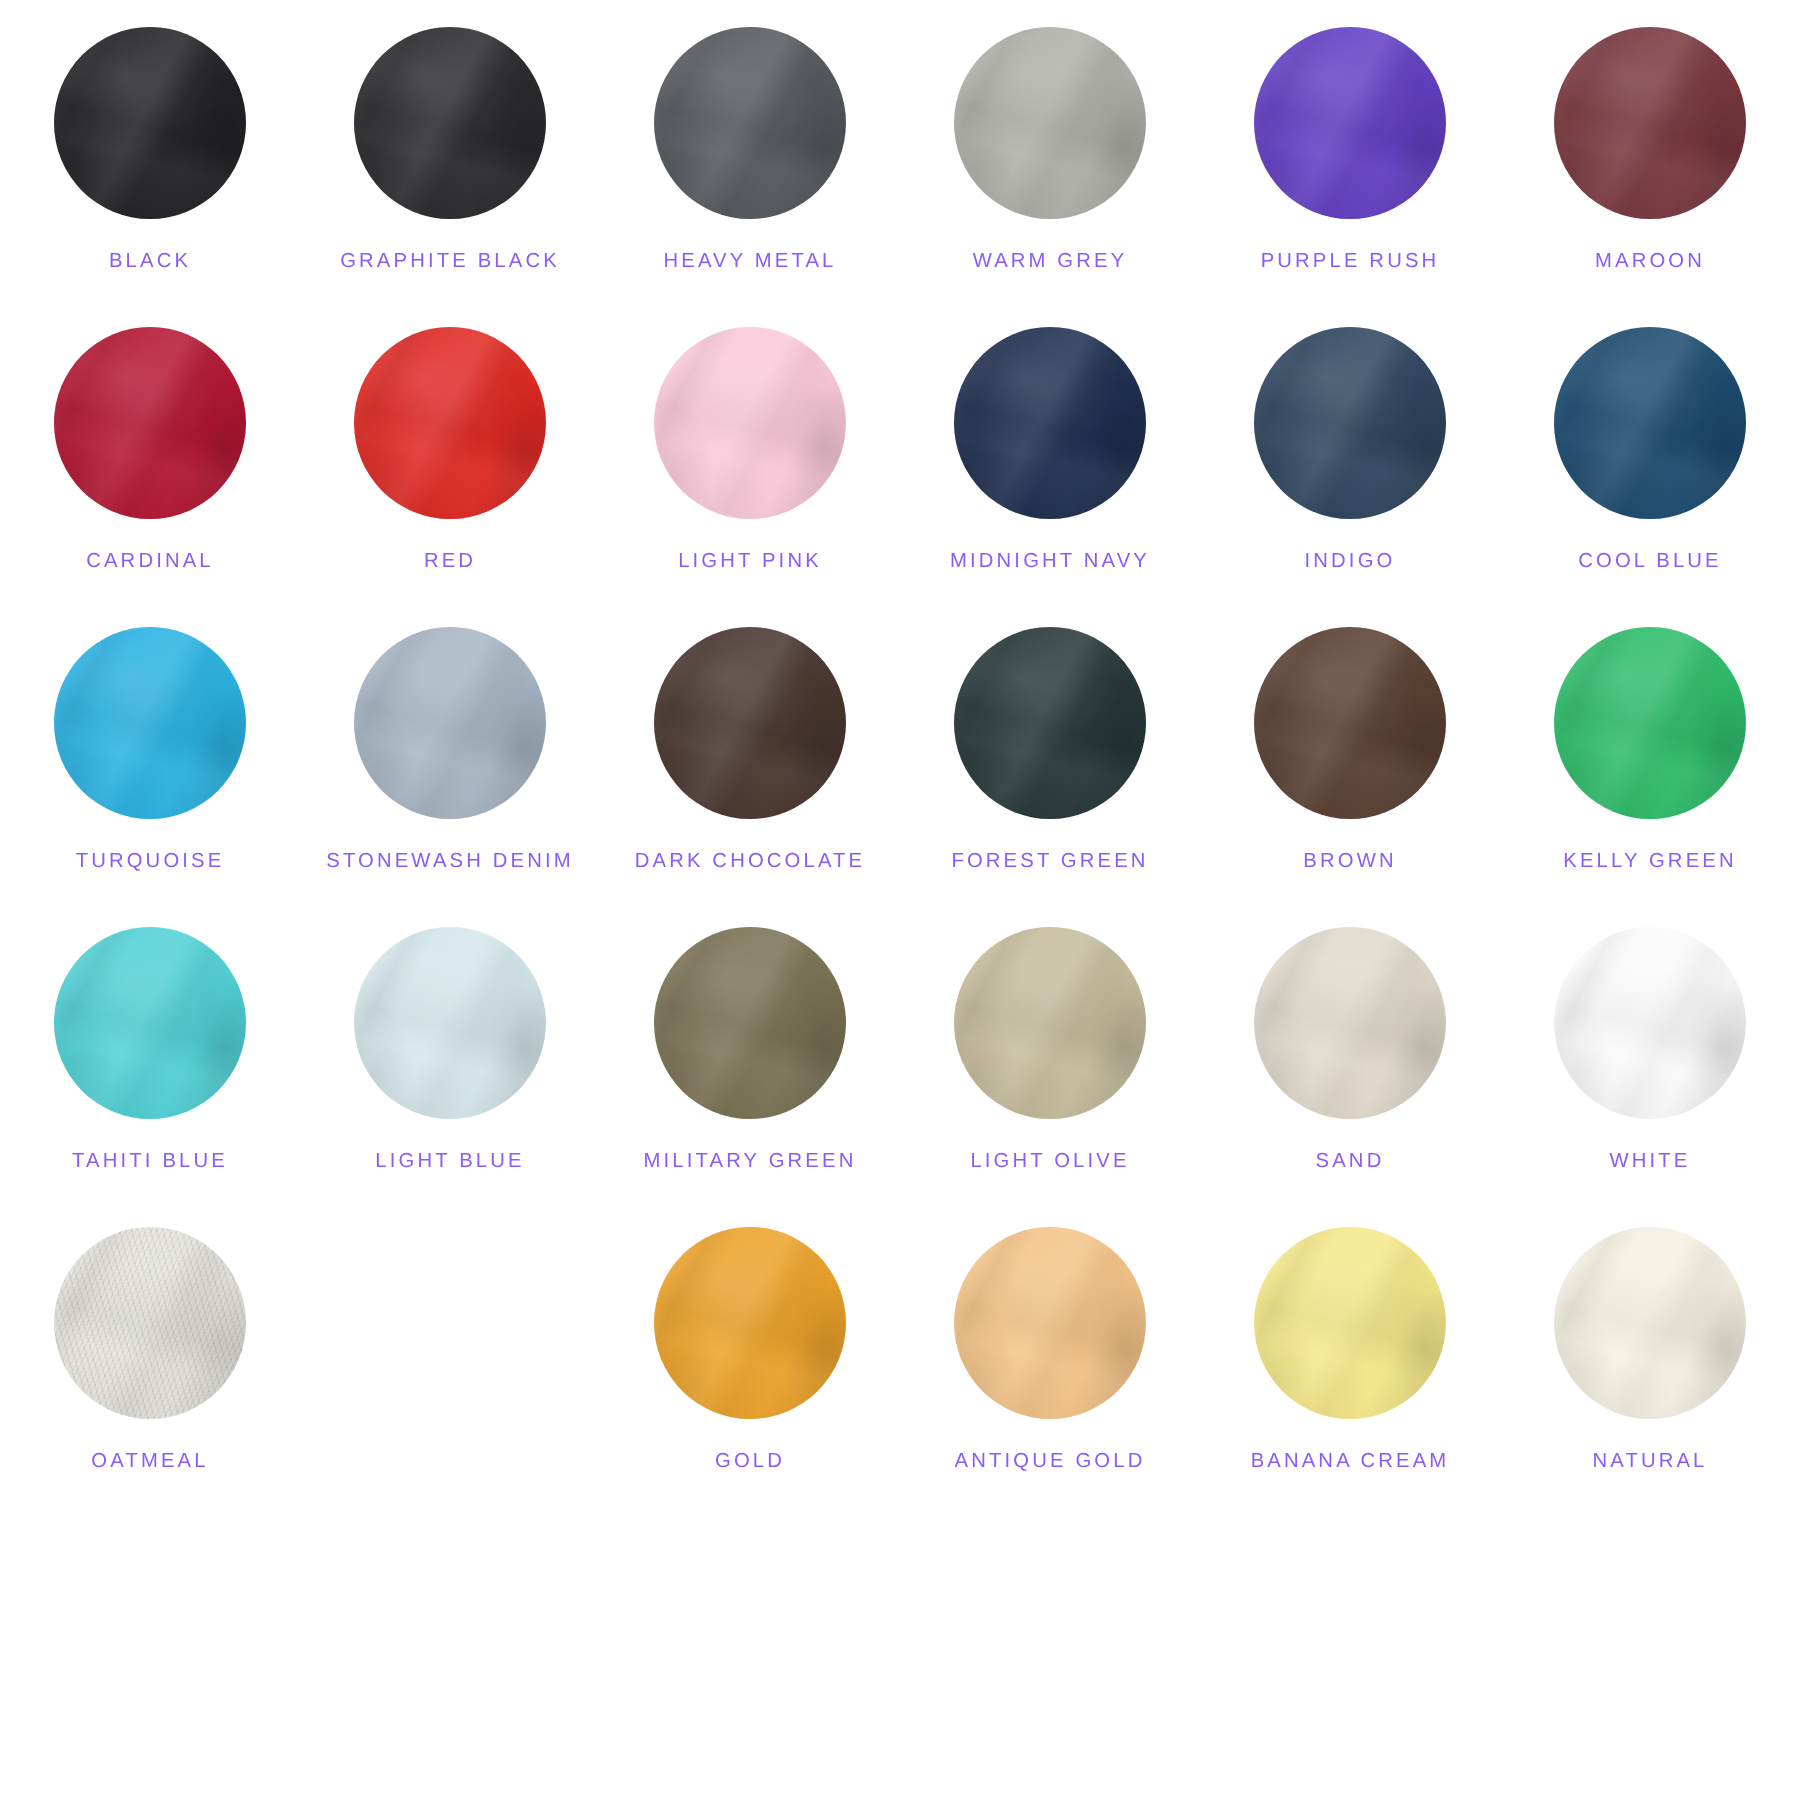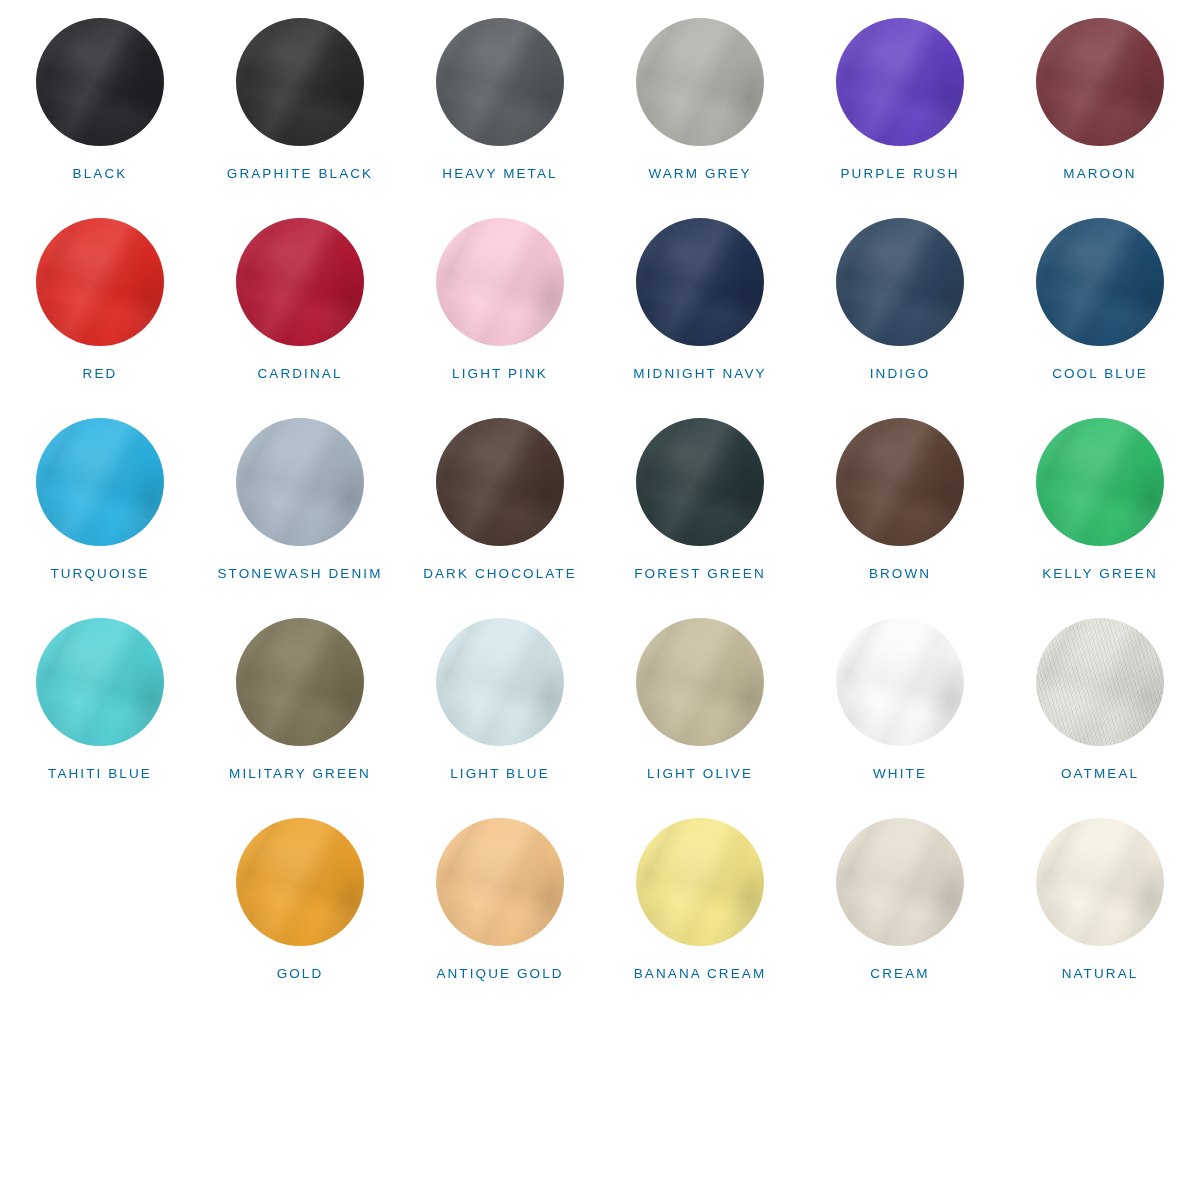--- a/index.html
+++ b/index.html
@@ -113,21 +113,21 @@
         rgba(255,255,255,0.04) 3px),
       radial-gradient(ellipse 40% 80% at 86% 60%,
         rgba(0,0,0,0.07) 0%,
         rgba(0,0,0,0) 76%);
   }
 
   .swatch-label {
     margin-top: 21px;
     font-size: 13.5px;
     letter-spacing: 2.1px;
-    color: #0369a1;
+    color: #8b5cf6;
     text-transform: uppercase;
     text-align: center;
     white-space: nowrap;
     line-height: 1;
     font-weight: 500;
   }
 </style>
 </head>
 <body>
 
@@ -180,38 +180,38 @@
     <div class="swatch-cell">
       <div class="swatch-disc" style="background-color: rgb(122, 56, 64);">
         <span class="sheen"></span>
         <span class="fold-a"></span>
         <span class="fold-b"></span>
         <span class="fold-c"></span>
       </div>
       <div class="swatch-label">MAROON</div>
     </div>
     <div class="swatch-cell">
+      <div class="swatch-disc" style="background-color: rgb(180, 23, 51);">
+        <span class="sheen"></span>
+        <span class="fold-a"></span>
+        <span class="fold-b"></span>
+        <span class="fold-c"></span>
+      </div>
+      <div class="swatch-label">CARDINAL</div>
+    </div>
+    <div class="swatch-cell">
       <div class="swatch-disc" style="background-color: rgb(224, 42, 36);">
         <span class="sheen"></span>
         <span class="fold-a"></span>
         <span class="fold-b"></span>
         <span class="fold-c"></span>
       </div>
       <div class="swatch-label">RED</div>
     </div>
     <div class="swatch-cell">
-      <div class="swatch-disc" style="background-color: rgb(180, 23, 51);">
-        <span class="sheen"></span>
-        <span class="fold-a"></span>
-        <span class="fold-b"></span>
-        <span class="fold-c"></span>
-      </div>
-      <div class="swatch-label">CARDINAL</div>
-    </div>
-    <div class="swatch-cell">
       <div class="swatch-disc" style="background-color: rgb(251, 202, 218);">
         <span class="sheen"></span>
         <span class="fold-a"></span>
         <span class="fold-b"></span>
         <span class="fold-c"></span>
       </div>
       <div class="swatch-label">LIGHT PINK</div>
     </div>
     <div class="swatch-cell">
       <div class="swatch-disc" style="background-color: rgb(31, 48, 80);">
@@ -297,45 +297,54 @@
     <div class="swatch-cell">
       <div class="swatch-disc" style="background-color: rgb(82, 210, 214);">
         <span class="sheen"></span>
         <span class="fold-a"></span>
         <span class="fold-b"></span>
         <span class="fold-c"></span>
       </div>
       <div class="swatch-label">TAHITI BLUE</div>
     </div>
     <div class="swatch-cell">
+      <div class="swatch-disc" style="background-color: rgb(213, 231, 236);">
+        <span class="sheen"></span>
+        <span class="fold-a"></span>
+        <span class="fold-b"></span>
+        <span class="fold-c"></span>
+      </div>
+      <div class="swatch-label">LIGHT BLUE</div>
+    </div>
+    <div class="swatch-cell">
       <div class="swatch-disc" style="background-color: rgb(123, 115, 85);">
         <span class="sheen"></span>
         <span class="fold-a"></span>
         <span class="fold-b"></span>
         <span class="fold-c"></span>
       </div>
       <div class="swatch-label">MILITARY GREEN</div>
     </div>
     <div class="swatch-cell">
-      <div class="swatch-disc" style="background-color: rgb(213, 231, 236);">
-        <span class="sheen"></span>
-        <span class="fold-a"></span>
-        <span class="fold-b"></span>
-        <span class="fold-c"></span>
-      </div>
-      <div class="swatch-label">LIGHT BLUE</div>
-    </div>
-    <div class="swatch-cell">
       <div class="swatch-disc" style="background-color: rgb(198, 189, 157);">
         <span class="sheen"></span>
         <span class="fold-a"></span>
         <span class="fold-b"></span>
         <span class="fold-c"></span>
       </div>
       <div class="swatch-label">LIGHT OLIVE</div>
+    </div>
+    <div class="swatch-cell">
+      <div class="swatch-disc" style="background-color: rgb(226, 218, 204);">
+        <span class="sheen"></span>
+        <span class="fold-a"></span>
+        <span class="fold-b"></span>
+        <span class="fold-c"></span>
+      </div>
+      <div class="swatch-label">SAND</div>
     </div>
     <div class="swatch-cell">
       <div class="swatch-disc" style="background-color: rgb(251, 251, 252);">
         <span class="sheen"></span>
         <span class="fold-a"></span>
         <span class="fold-b"></span>
         <span class="fold-c"></span>
       </div>
       <div class="swatch-label">WHITE</div>
     </div>
@@ -373,29 +382,20 @@
     <div class="swatch-cell">
       <div class="swatch-disc" style="background-color: rgb(246, 232, 138);">
         <span class="sheen"></span>
         <span class="fold-a"></span>
         <span class="fold-b"></span>
         <span class="fold-c"></span>
       </div>
       <div class="swatch-label">BANANA CREAM</div>
     </div>
     <div class="swatch-cell">
-      <div class="swatch-disc" style="background-color: rgb(230, 222, 209);">
-        <span class="sheen"></span>
-        <span class="fold-a"></span>
-        <span class="fold-b"></span>
-        <span class="fold-c"></span>
-      </div>
-      <div class="swatch-label">CREAM</div>
-    </div>
-    <div class="swatch-cell">
       <div class="swatch-disc" style="background-color: rgb(245, 240, 226);">
         <span class="sheen"></span>
         <span class="fold-a"></span>
         <span class="fold-b"></span>
         <span class="fold-c"></span>
       </div>
       <div class="swatch-label">NATURAL</div>
     </div>
     <div class="swatch-cell empty">
       <div class="swatch-disc"></div>

